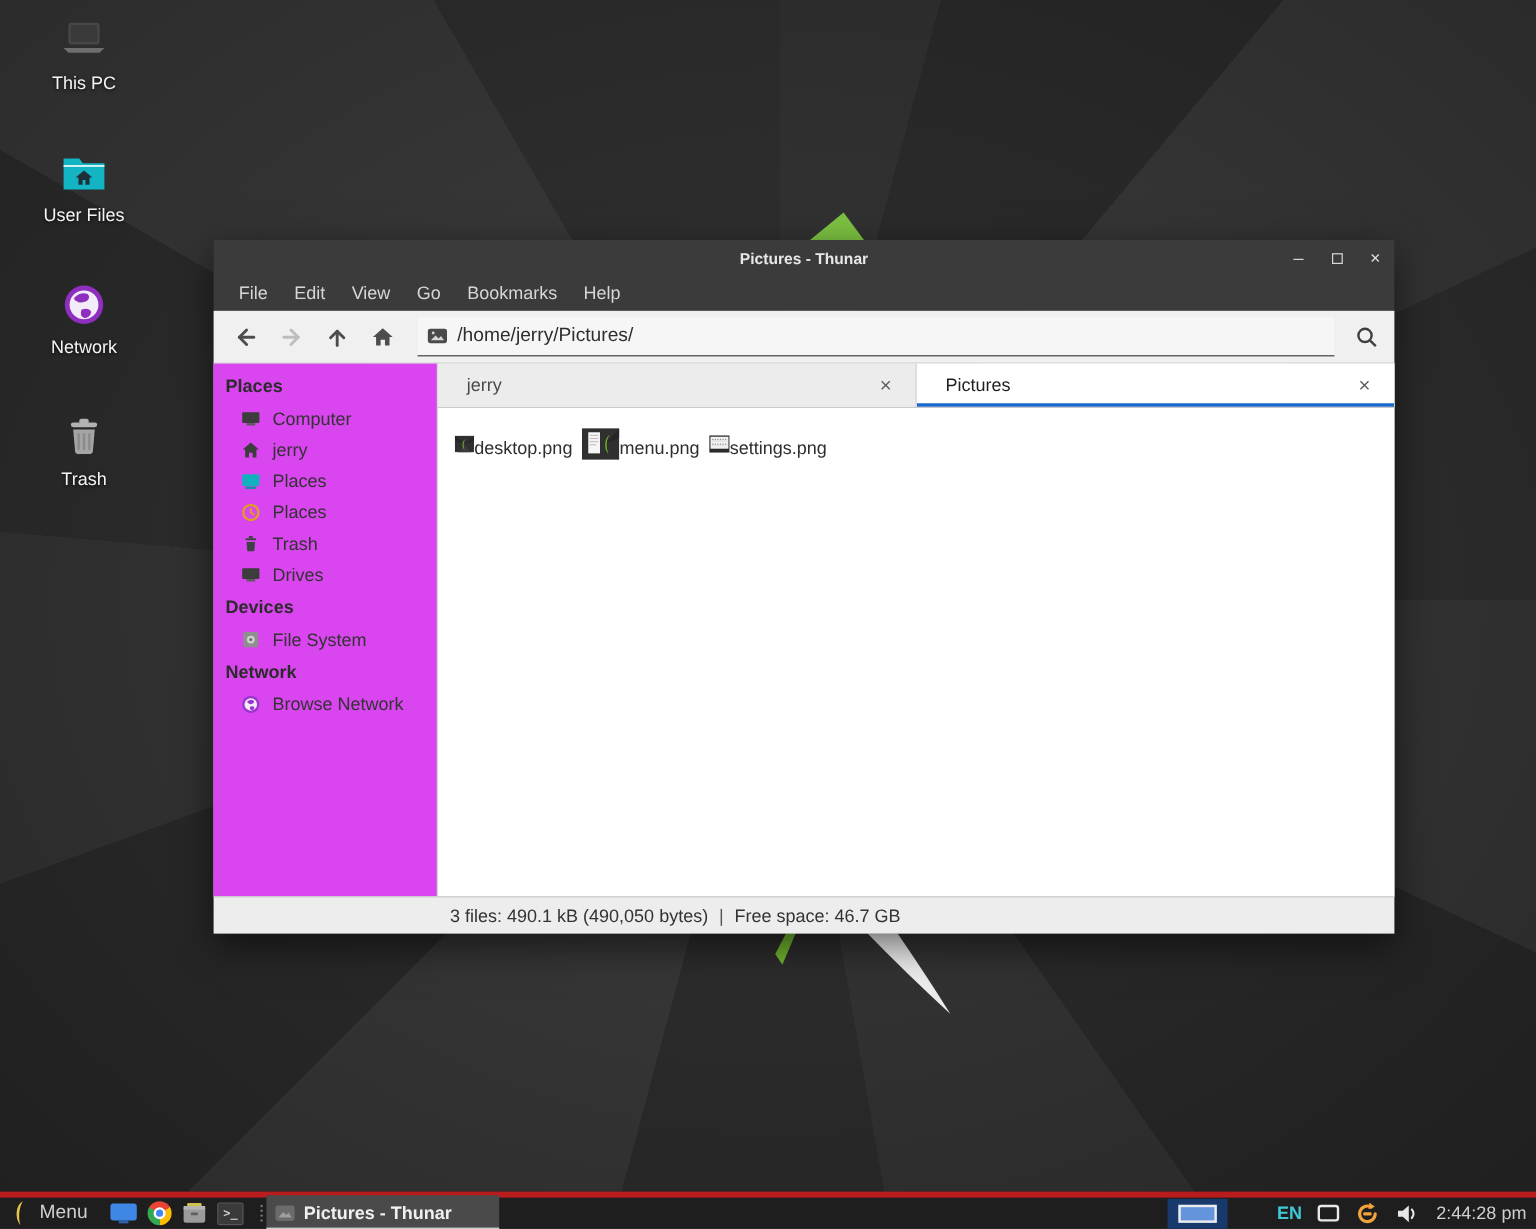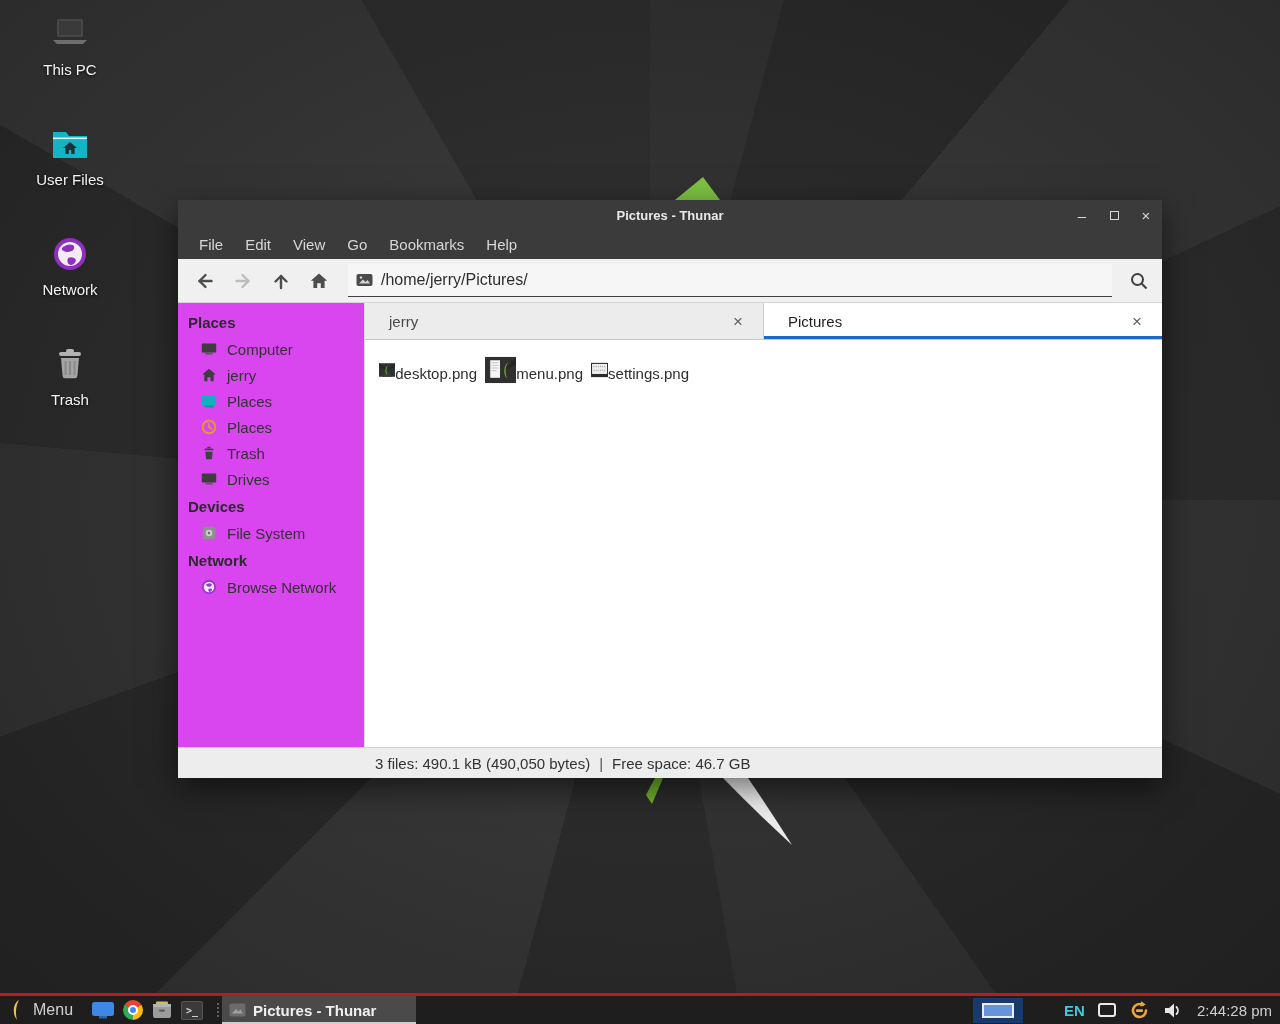--- a/index.html
+++ b/index.html
@@ -57,21 +57,21 @@
 
   #files { flex:1; background:#fff; padding:10px 0 0 14px; display:flex; align-items:flex-start; gap:8px; }
   .file-item { width:98px; display:flex; flex-direction:row; align-items:center; }
   .file-item svg { display:block; }
   .file-name { margin-top:7px; font-size:15px; color:#2e2e2e; }
 
   #statusbar { height:31px; flex:none; background:#ededed; border-top:1px solid #d3d3d3; display:flex; align-items:center; padding-left:197px; gap:9px; font-size:15px; color:#333; }
   #statusbar .sep { color:#555; }
 
   
-  #taskbar { position:absolute; left:0; bottom:0; width:1280px; height:31px; background:#1e1e1e; border-top:3px solid #b91c1c; z-index:10;
+  #taskbar { position:absolute; left:0; bottom:0; width:1280px; height:31px; background:#1e1e1e; border-top:5px solid #b91c1c; z-index:10;
              display:flex; align-items:center; padding:0 8px 0 5px; }
   .tbar-gap { width:10px; flex:none; }
   #menu-label { font-size:16px; color:#d0d0d0; margin:0 4px; }
   .tbar-icon { display:flex; align-items:center; justify-content:center; height:31px; padding:0 4px; }
   .chrome-icon { width:20px; height:20px; border-radius:50%;
     background:conic-gradient(from -60deg,#ea4335 0 120deg,#fbbc05 120deg 240deg,#34a853 240deg 360deg); position:relative; }
   .chrome-icon::after { content:""; position:absolute; inset:5px; border-radius:50%; background:#4285f4; border:2px solid #fff; }
   .terminal-icon { width:22px; height:19px; background:#3a3a3a; border:1px solid #555; border-radius:2px; color:#cfcfcf;
     font:bold 10px "DejaVu Sans Mono",monospace; display:flex; align-items:center; justify-content:center; }
   #task-handle { width:9px; height:31px; display:flex; flex-direction:column; align-items:center; justify-content:center; gap:2px; margin-left:6px; }

